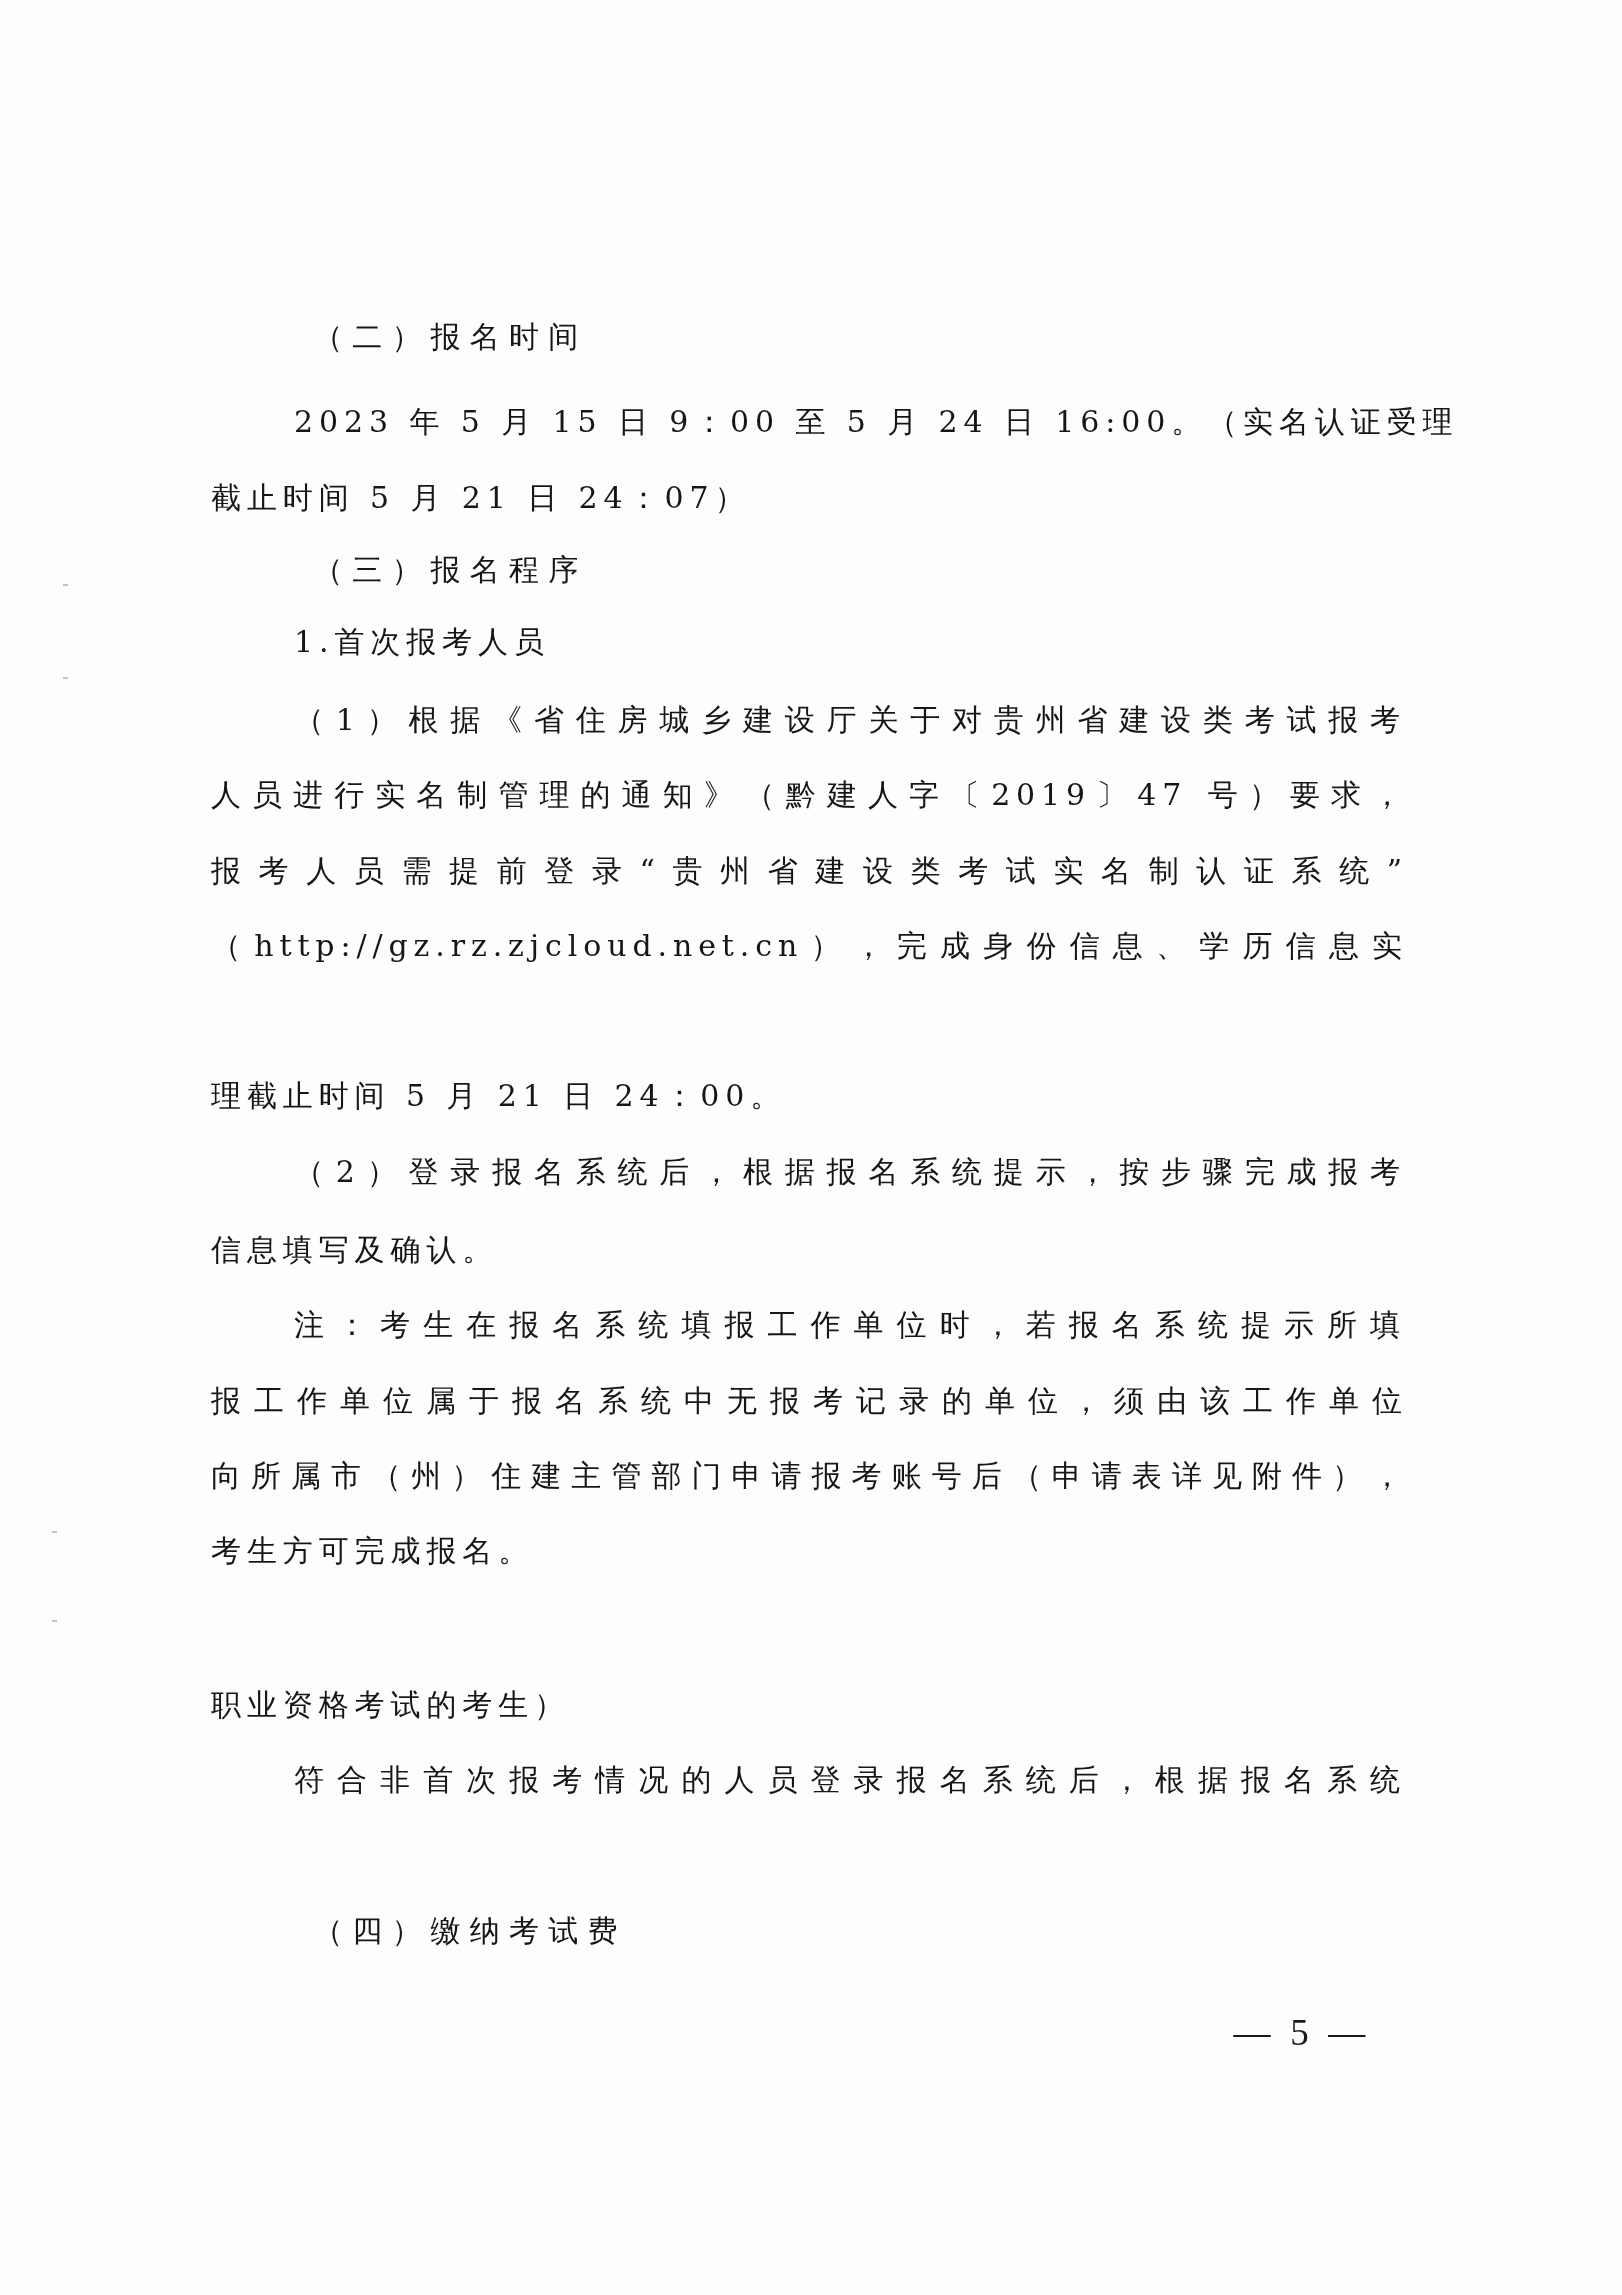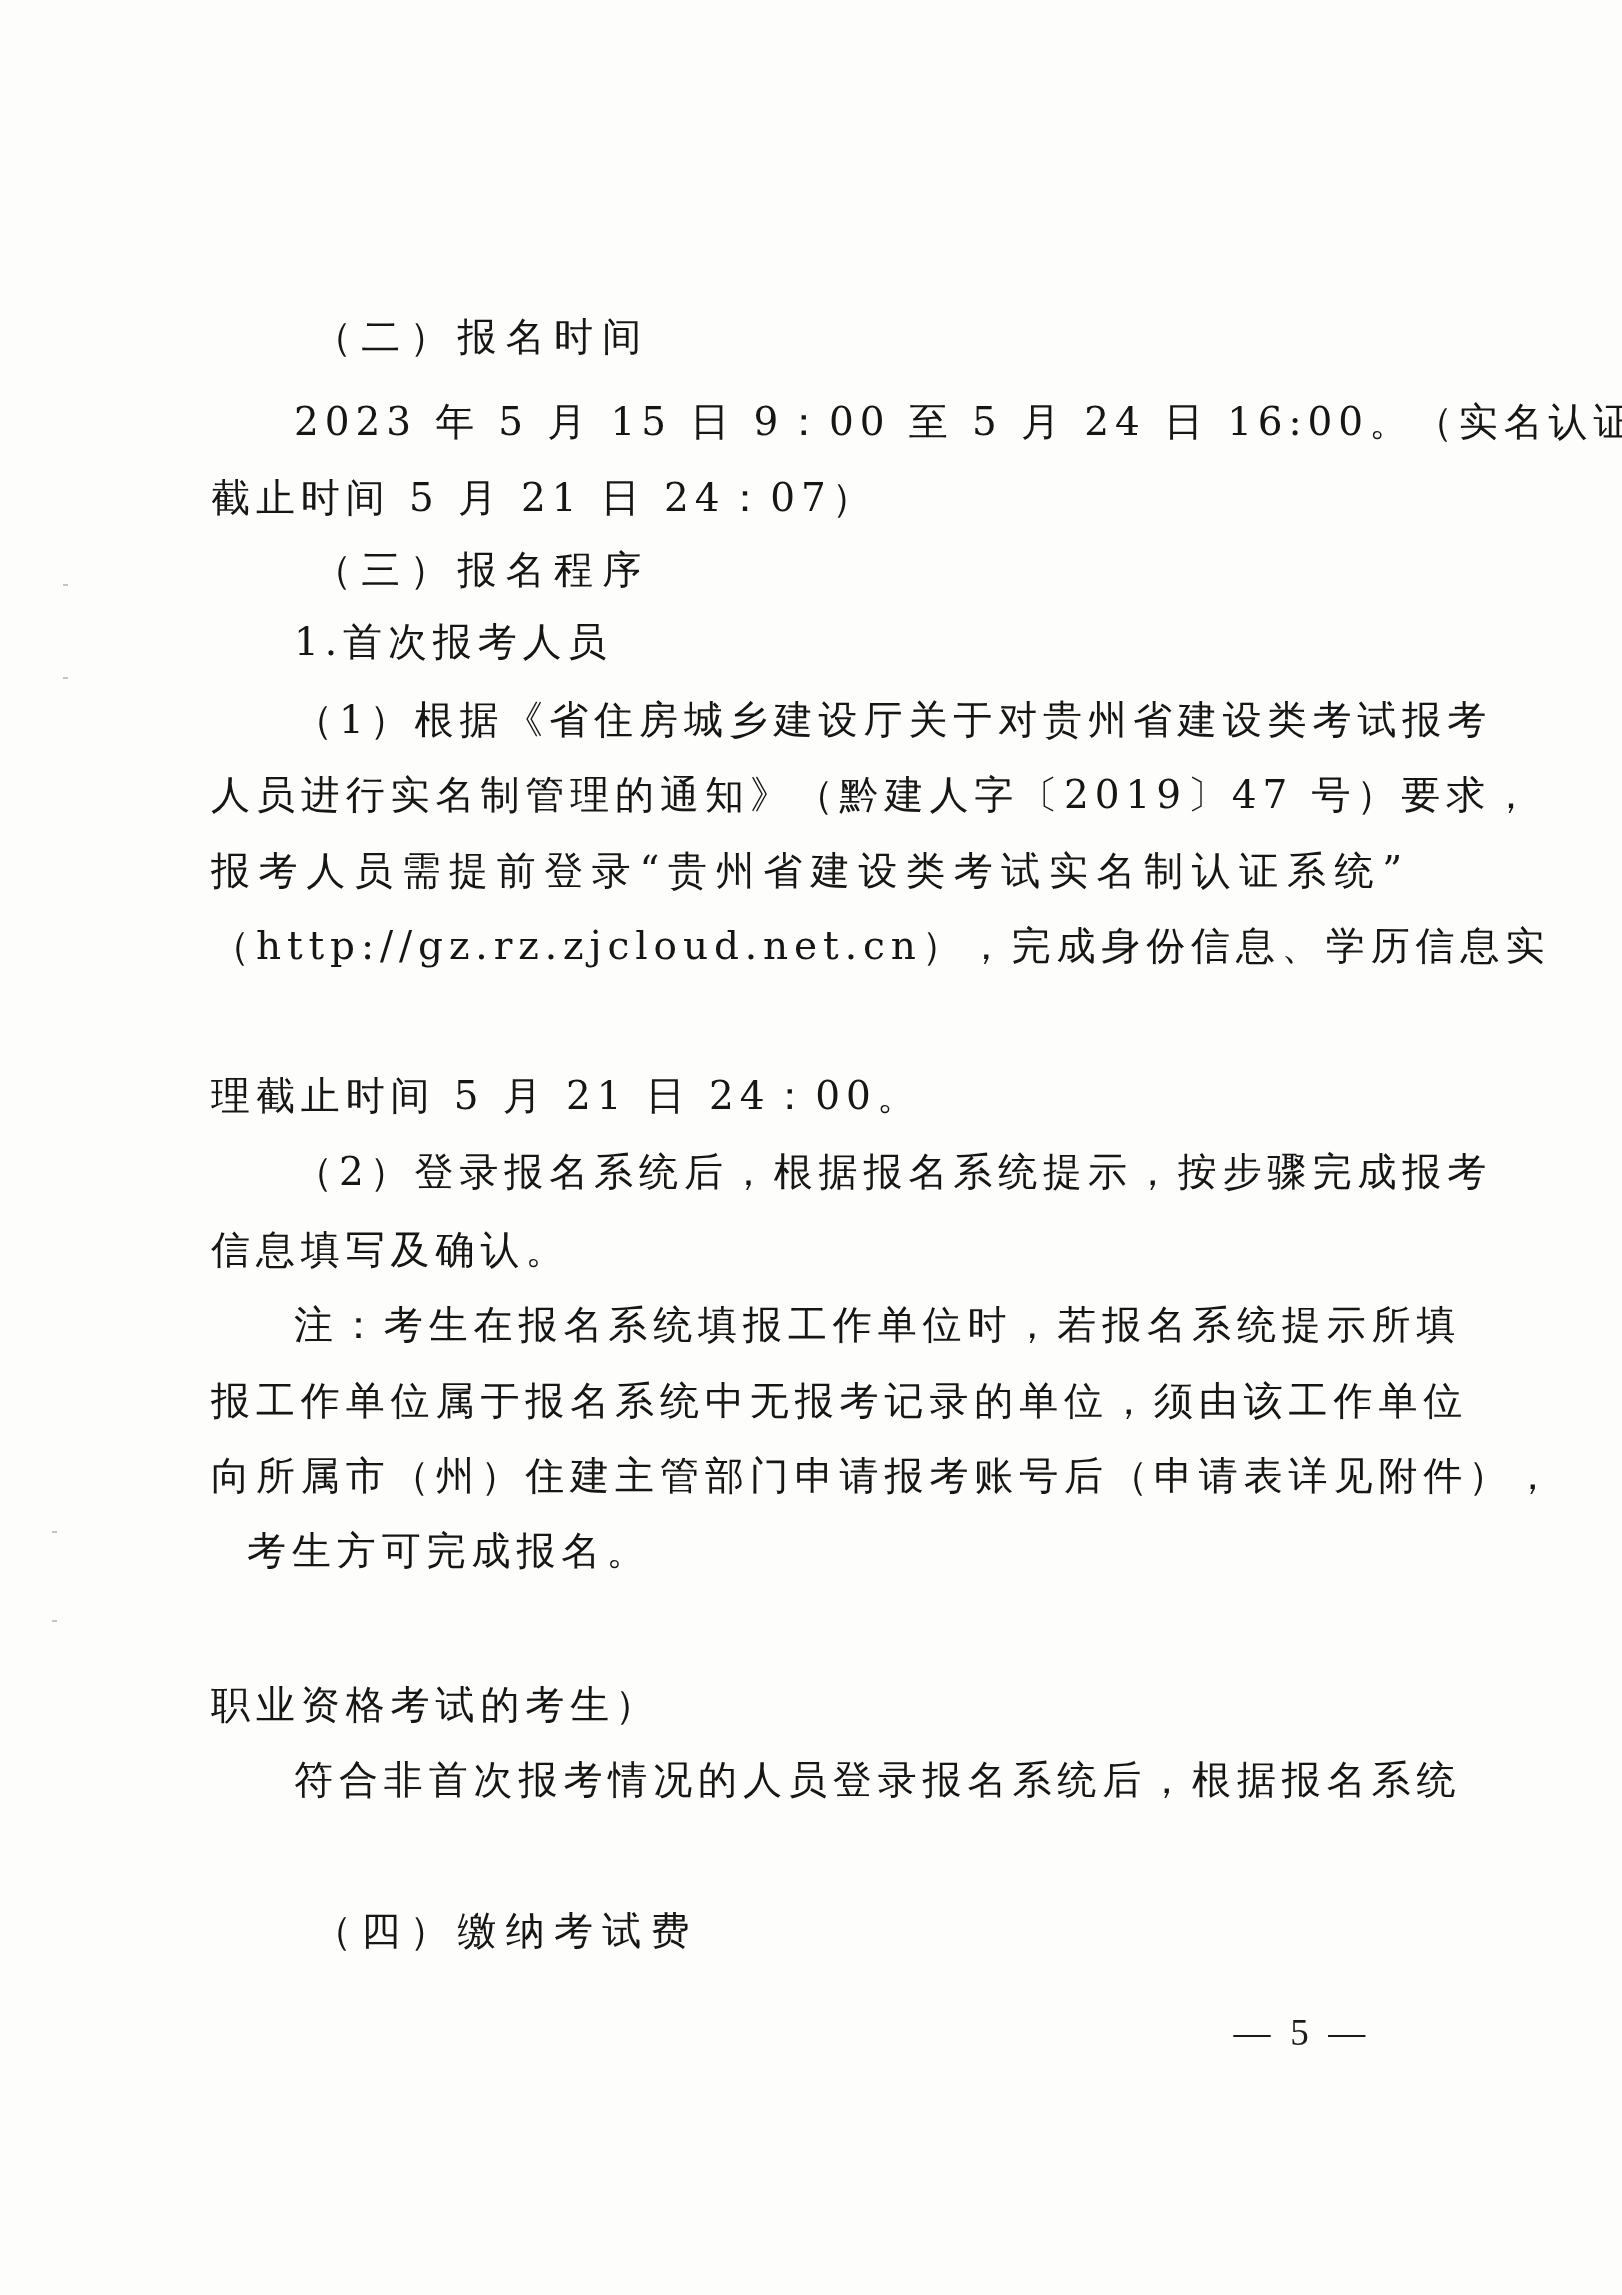--- a/index.html
+++ b/index.html
@@ -19,21 +19,21 @@
     position: absolute;
     left: 0; top: 0;
     width: 1622px; height: 2295px;
     background: #fdfdfc;
   }
   .line {
     position: absolute;
     left: 211px;
     width: 1197px;
     height: 65px;
-    font-size: 39px;
+    font-size: 30px;
     line-height: 65px;
     white-space: nowrap;
     letter-spacing: 5.9px;
     color: #161616;
   }
   .line.indent { left: 294px; width: 1112px; }
   .line.heading-indent { left: 313px; }
   .line.justify {
     text-align: justify;
     text-align-last: justify;
@@ -86,21 +86,21 @@
   <div class="line justify" style="top:838px;">报考人员需提前登录“贵州省建设类考试实名制认证系统”</div>
   <div class="line justify" style="top:913px;">（http://gz.rz.zjcloud.net.cn），完成身份信息、学历信息实</div>
   <div class="line" style="top:1063px;">理截止时间 5 月 21 日 24：00。</div>
 
   <div class="line indent justify" style="top:1139px;">（2）登录报名系统后，根据报名系统提示，按步骤完成报考</div>
   <div class="line" style="top:1217px;">信息填写及确认。</div>
 
   <div class="line indent justify" style="top:1292px;">注：考生在报名系统填报工作单位时，若报名系统提示所填</div>
   <div class="line justify" style="top:1368px;">报工作单位属于报名系统中无报考记录的单位，须由该工作单位</div>
   <div class="line justify" style="top:1443px;">向所属市（州）住建主管部门申请报考账号后（申请表详见附件），</div>
-  <div class="line" style="top:1518px;margin-left:36px;">考生方可完成报名。</div>
+  <div class="line" style="top:1518px;">考生方可完成报名。</div>
 
   <div class="line" style="top:1672px;">职业资格考试的考生）</div>
 
   <div class="line indent justify" style="top:1747px;">符合非首次报考情况的人员登录报名系统后，根据报名系统</div>
 
   <div class="line heading heading-indent" style="top:1898px;">（四）缴纳考试费</div>
 
   <div class="page-number">— 5 —</div>
 </div>
 

